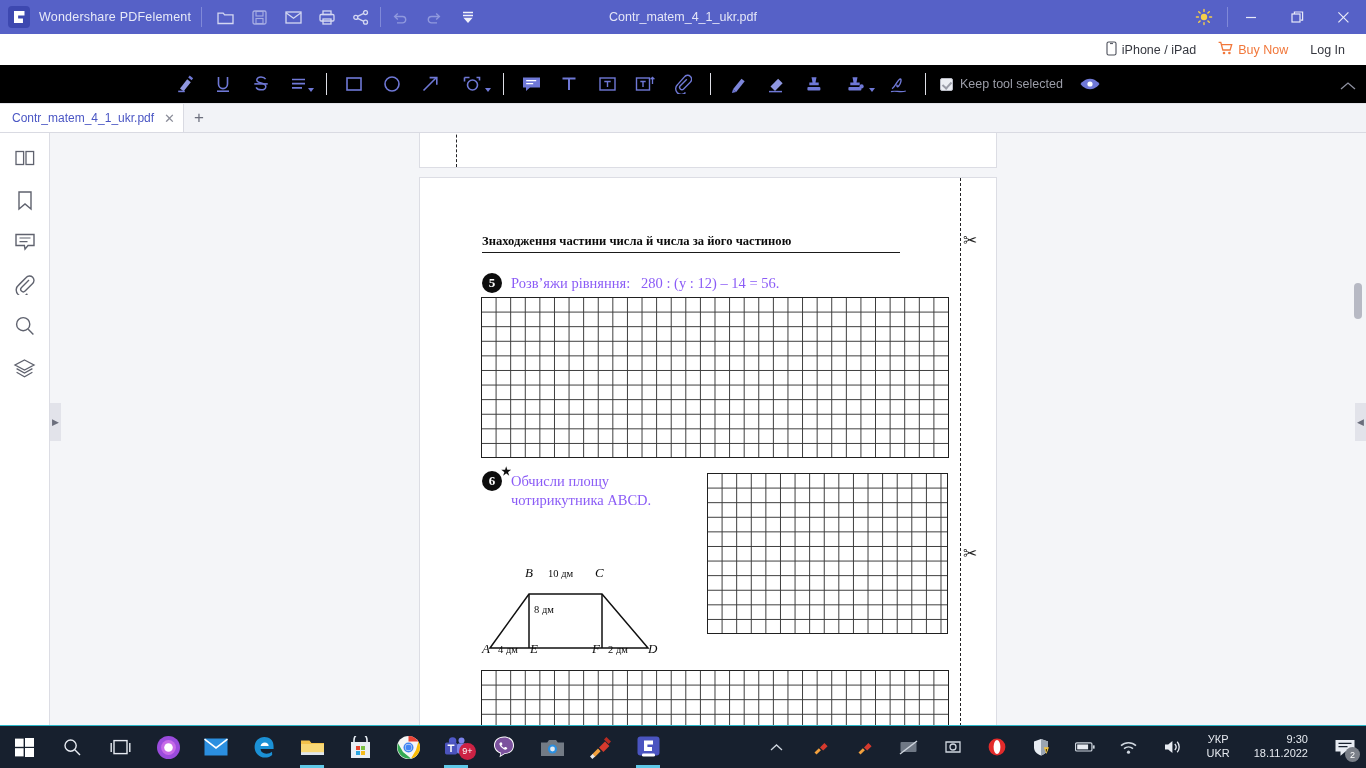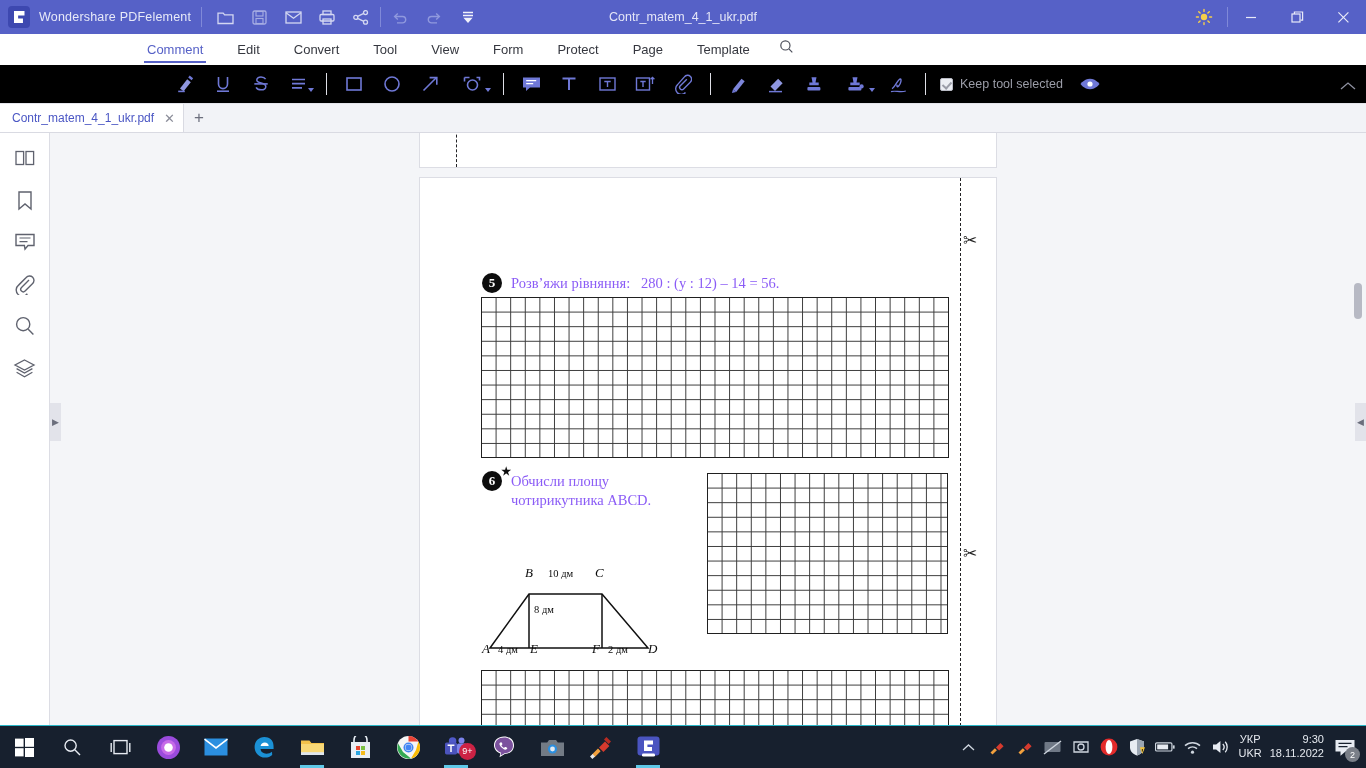--- a/index.html
+++ b/index.html
@@ -173,21 +173,21 @@
 
   
   .taskbar {
     height: 43px; background: #17202e; display: flex; align-items: center;
     border-top: 1px solid #2ab7c8; position: absolute; bottom: 0; left: 0; right: 0;
   }
   .tbk { width: 48px; height: 43px; display: flex; align-items: center; justify-content: center; position: relative; }
   .tbk.open::after {
     content: ""; position: absolute; bottom: 1px; left: 12px; right: 12px; height: 2.5px; background: #5fc9e8;
   }
-  .tray { margin-left: auto; display: flex; align-items: center; gap: 8px; padding-right: 8px; color: #dfe3ea; }
+  .tray { margin-left: auto; display: flex; align-items: center; gap: 24px; padding-right: 8px; color: #dfe3ea; }
   .tray-ic { width: 20px; height: 20px; display: flex; align-items: center; justify-content: center; }
   .clock { display: flex; flex-direction: column; align-items: flex-end; font-size: 11px; color: #e6eaf0; line-height: 1.25; }
   .lang { display: flex; flex-direction: column; align-items: center; font-size: 11px; color: #e6eaf0; line-height: 1.25; }
   .notif { position: relative; width: 26px; height: 26px; display: flex; align-items: center; justify-content: center; }
   .notif-badge {
     position: absolute; right: -2px; bottom: -2px; width: 15px; height: 15px; border-radius: 50%;
     background: #7a7f88; color: #fff; font-size: 9px; display: flex; align-items: center; justify-content: center;
   }
   .sep-v { width: 1px; height: 20px; background: #8089d8; }
 </style>
@@ -282,35 +282,42 @@
     </div>
     <div class="win-btn close">
       <svg width="13" height="13" viewBox="0 0 13 13">
           <path d="M1.4 1.4l10 10M11.4 1.4l-10 10" stroke="#e8eaf8" stroke-width="1.2"></path>
         </svg>
     </div>
   </div>
 </div>
 
 <div class="menubar">
-  <div class="menu-center">
-    <div class="mi active">Comment</div>
-    <div class="mi">Edit</div>
-    <div class="mi">Convert</div>
-    <div class="mi">Tool</div>
-    <div class="mi">View</div>
-    <div class="mi">Form</div>
-    <div class="mi">Protect</div>
-    <div class="mi">Page</div>
-    <div class="mi">Template</div>
-    <div class="mi" style="padding:0 12px;">
-      <svg width="15" height="15" viewBox="0 0 15 15">
-          <circle cx="6.4" cy="6.4" r="4.6" fill="none" stroke="#4b4e59" stroke-width="1.2"></circle>
-          <path d="M9.9 9.9l3.4 3.4" stroke="#4b4e59" stroke-width="1.2"></path>
-        </svg>
+  <div class="menu-right">
+    <div class="mr-item">
+      <span>
+        <svg width="11" height="15" viewBox="0 0 11 15">
+            <rect x="1" y="1" width="9" height="13" rx="1.6" fill="none" stroke="#4b4e59" stroke-width="1.1"></rect>
+            <path d="M4 2.6h3" stroke="#4b4e59" stroke-width="1"></path>
+          </svg>
+      </span>
+      <span>iPhone / iPad</span>
+    </div>
+    <div class="mr-item buy">
+      <span>
+        <svg width="15" height="14" viewBox="0 0 15 14">
+            <path d="M0.6 1.4h2.2l2 7.6h7.3l1.6-5.3H4" fill="none" stroke="#f1773a" stroke-width="1.3"></path>
+            <circle cx="6" cy="12" r="1.3" fill="#f1773a"></circle>
+            <circle cx="11.4" cy="12" r="1.3" fill="#f1773a"></circle>
+          </svg>
+      </span>
+      <span>Buy Now</span>
+    </div>
+    <div class="mr-item">
+      <span>Log In</span>
     </div>
   </div>
 </div>
 
 <div class="toolbar">
   <div style="width:166px"></div>
 
   <div class="tbtn">
     <svg width="21" height="20" viewBox="0 0 21 20">
         <path d="M5 14.4l7.2-9.1 3.6 2.9-7.2 9z" fill="#8f97e0"></path>
@@ -511,20 +518,21 @@
         </div>
       </div>
 
       <div class="page page-main">
         <div class="pg-inner">
 
           <div class="cutline"></div>
           <div class="scissors" style="top:52px;">✂</div>
           <div class="scissors" style="top:365px;">✂</div>
 
+          <div class="sect-title">Знаходження частини числа й числа за його частиною</div>
 
           <div class="task" style="left:62px; top:95px;">
             <div class="bullet">5</div>
             <div class="task-text">
               <span>Розв’яжи рівняння:</span>
               &nbsp;&nbsp;<span>280 : (y : 12) – 14 = 56.</span>
             </div>
           </div>
 
           <div class="grid" style="left:61px; top:119px; width:468px; height:161px;"></div>

